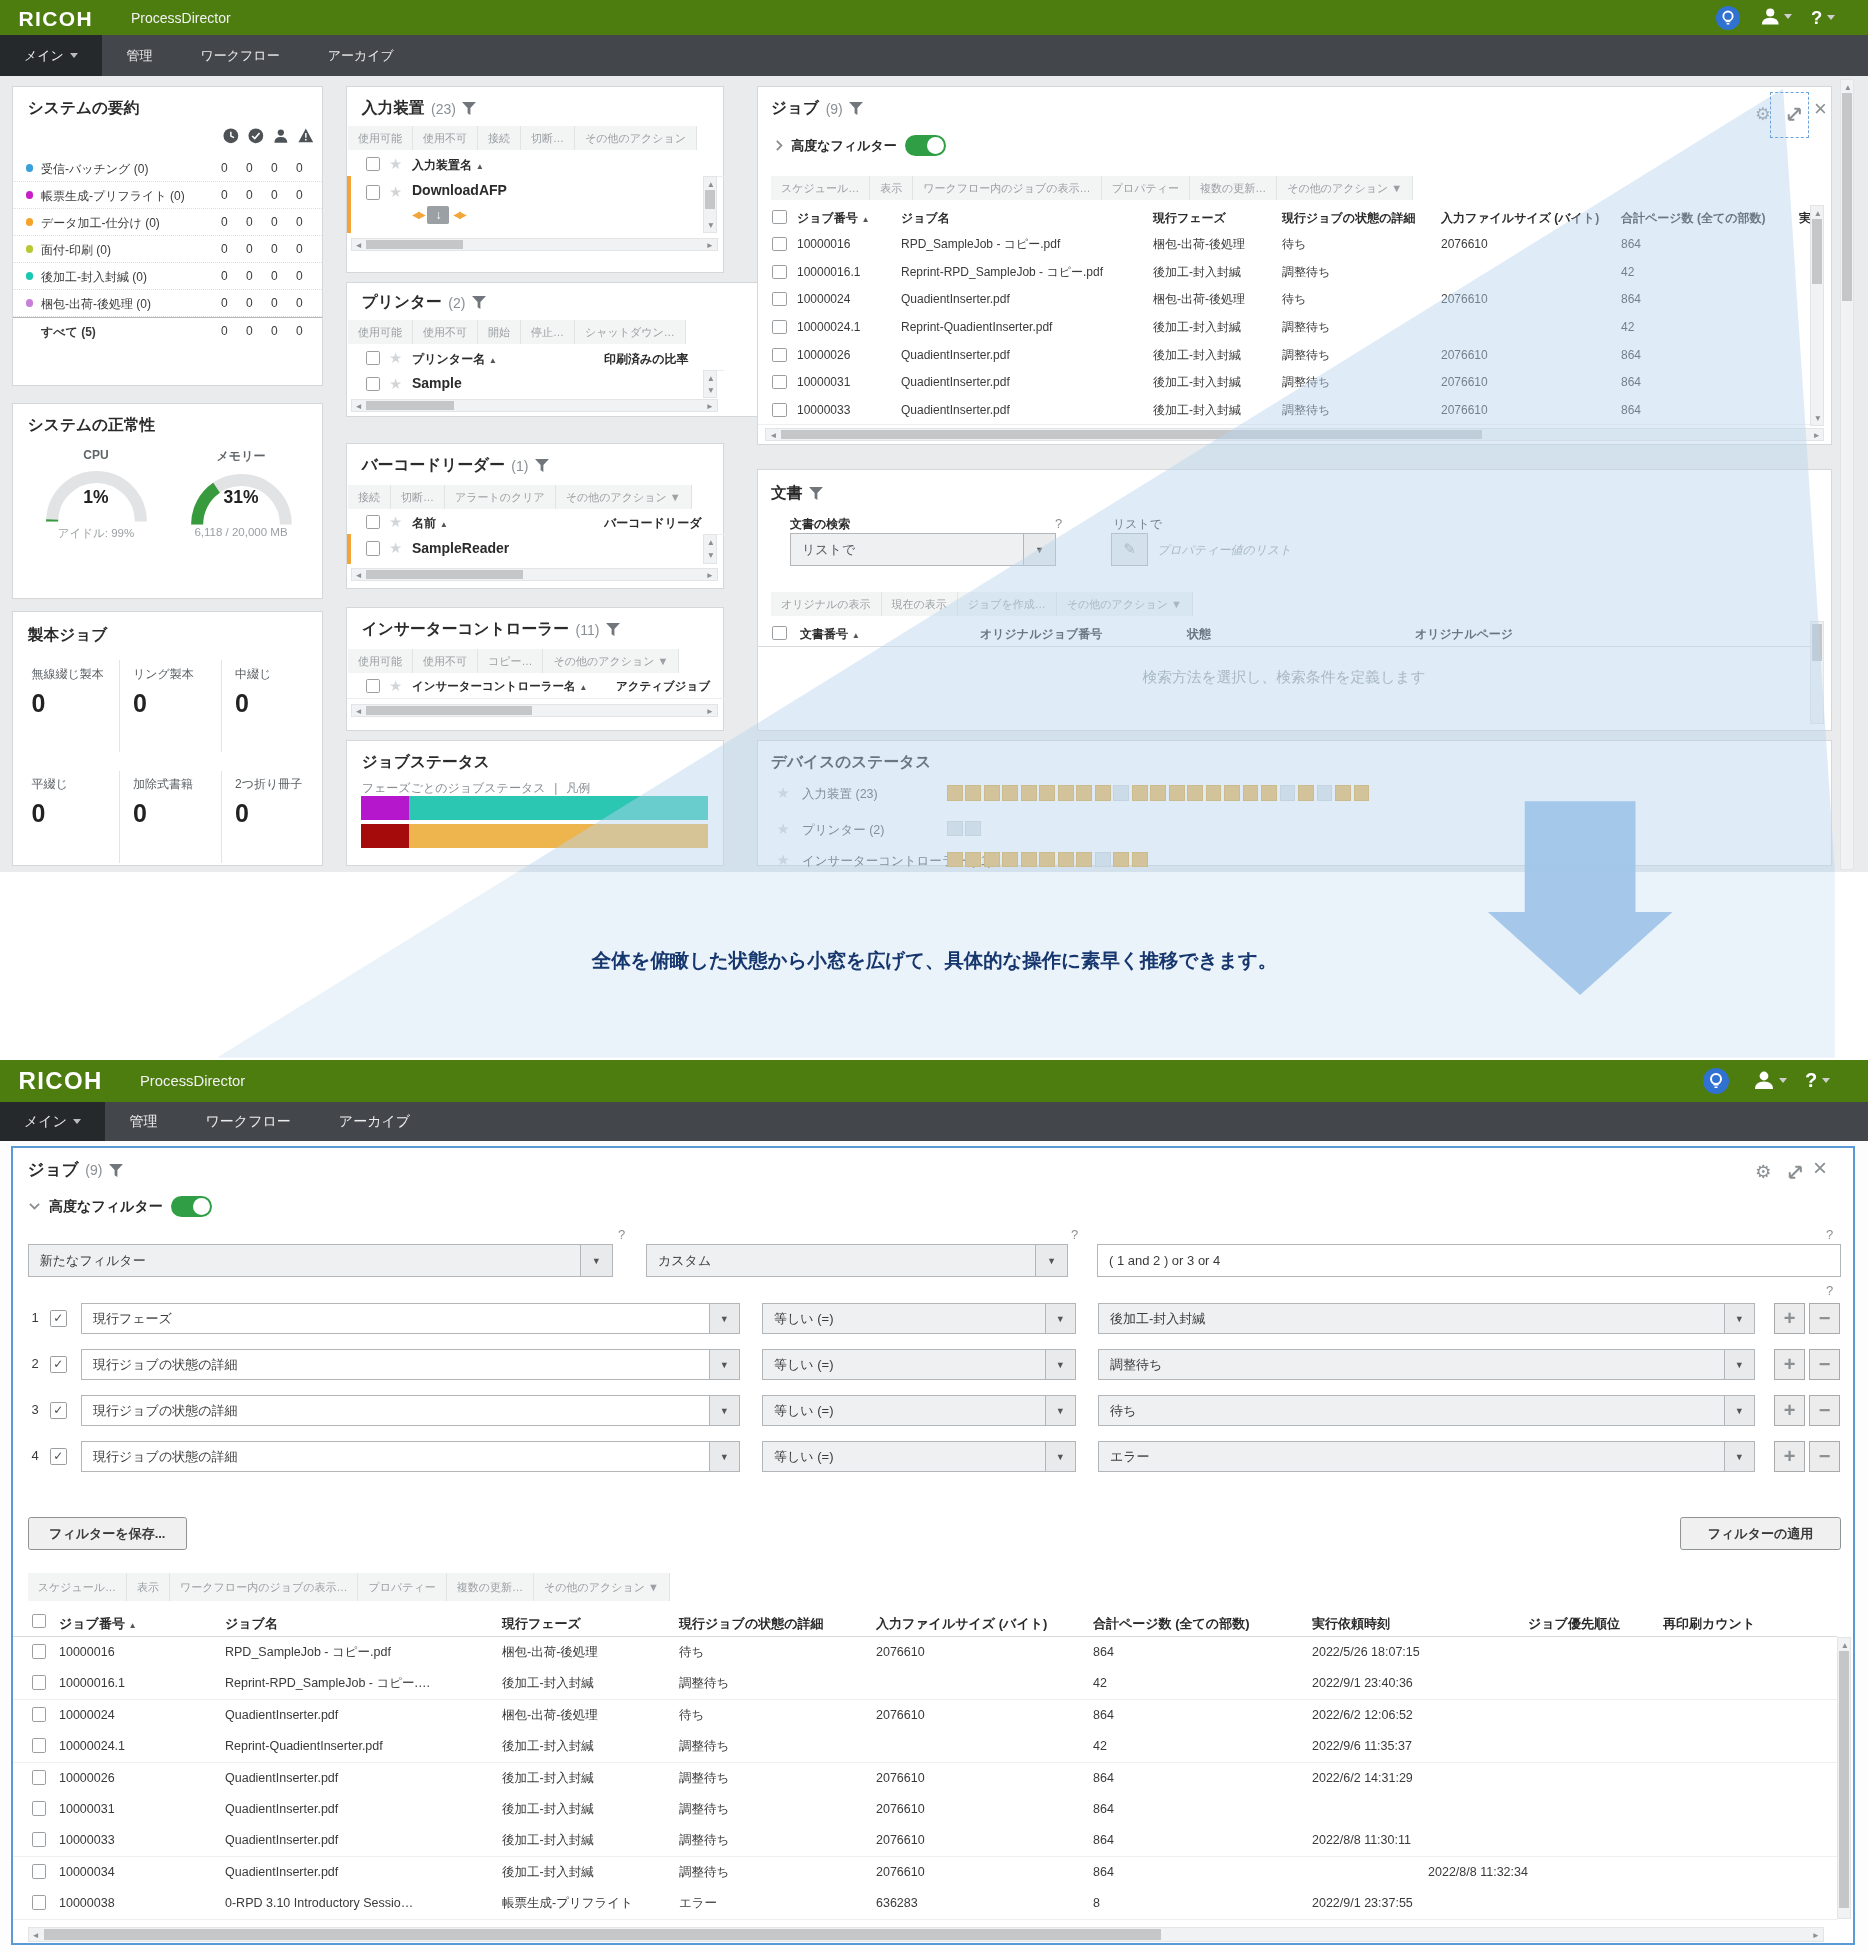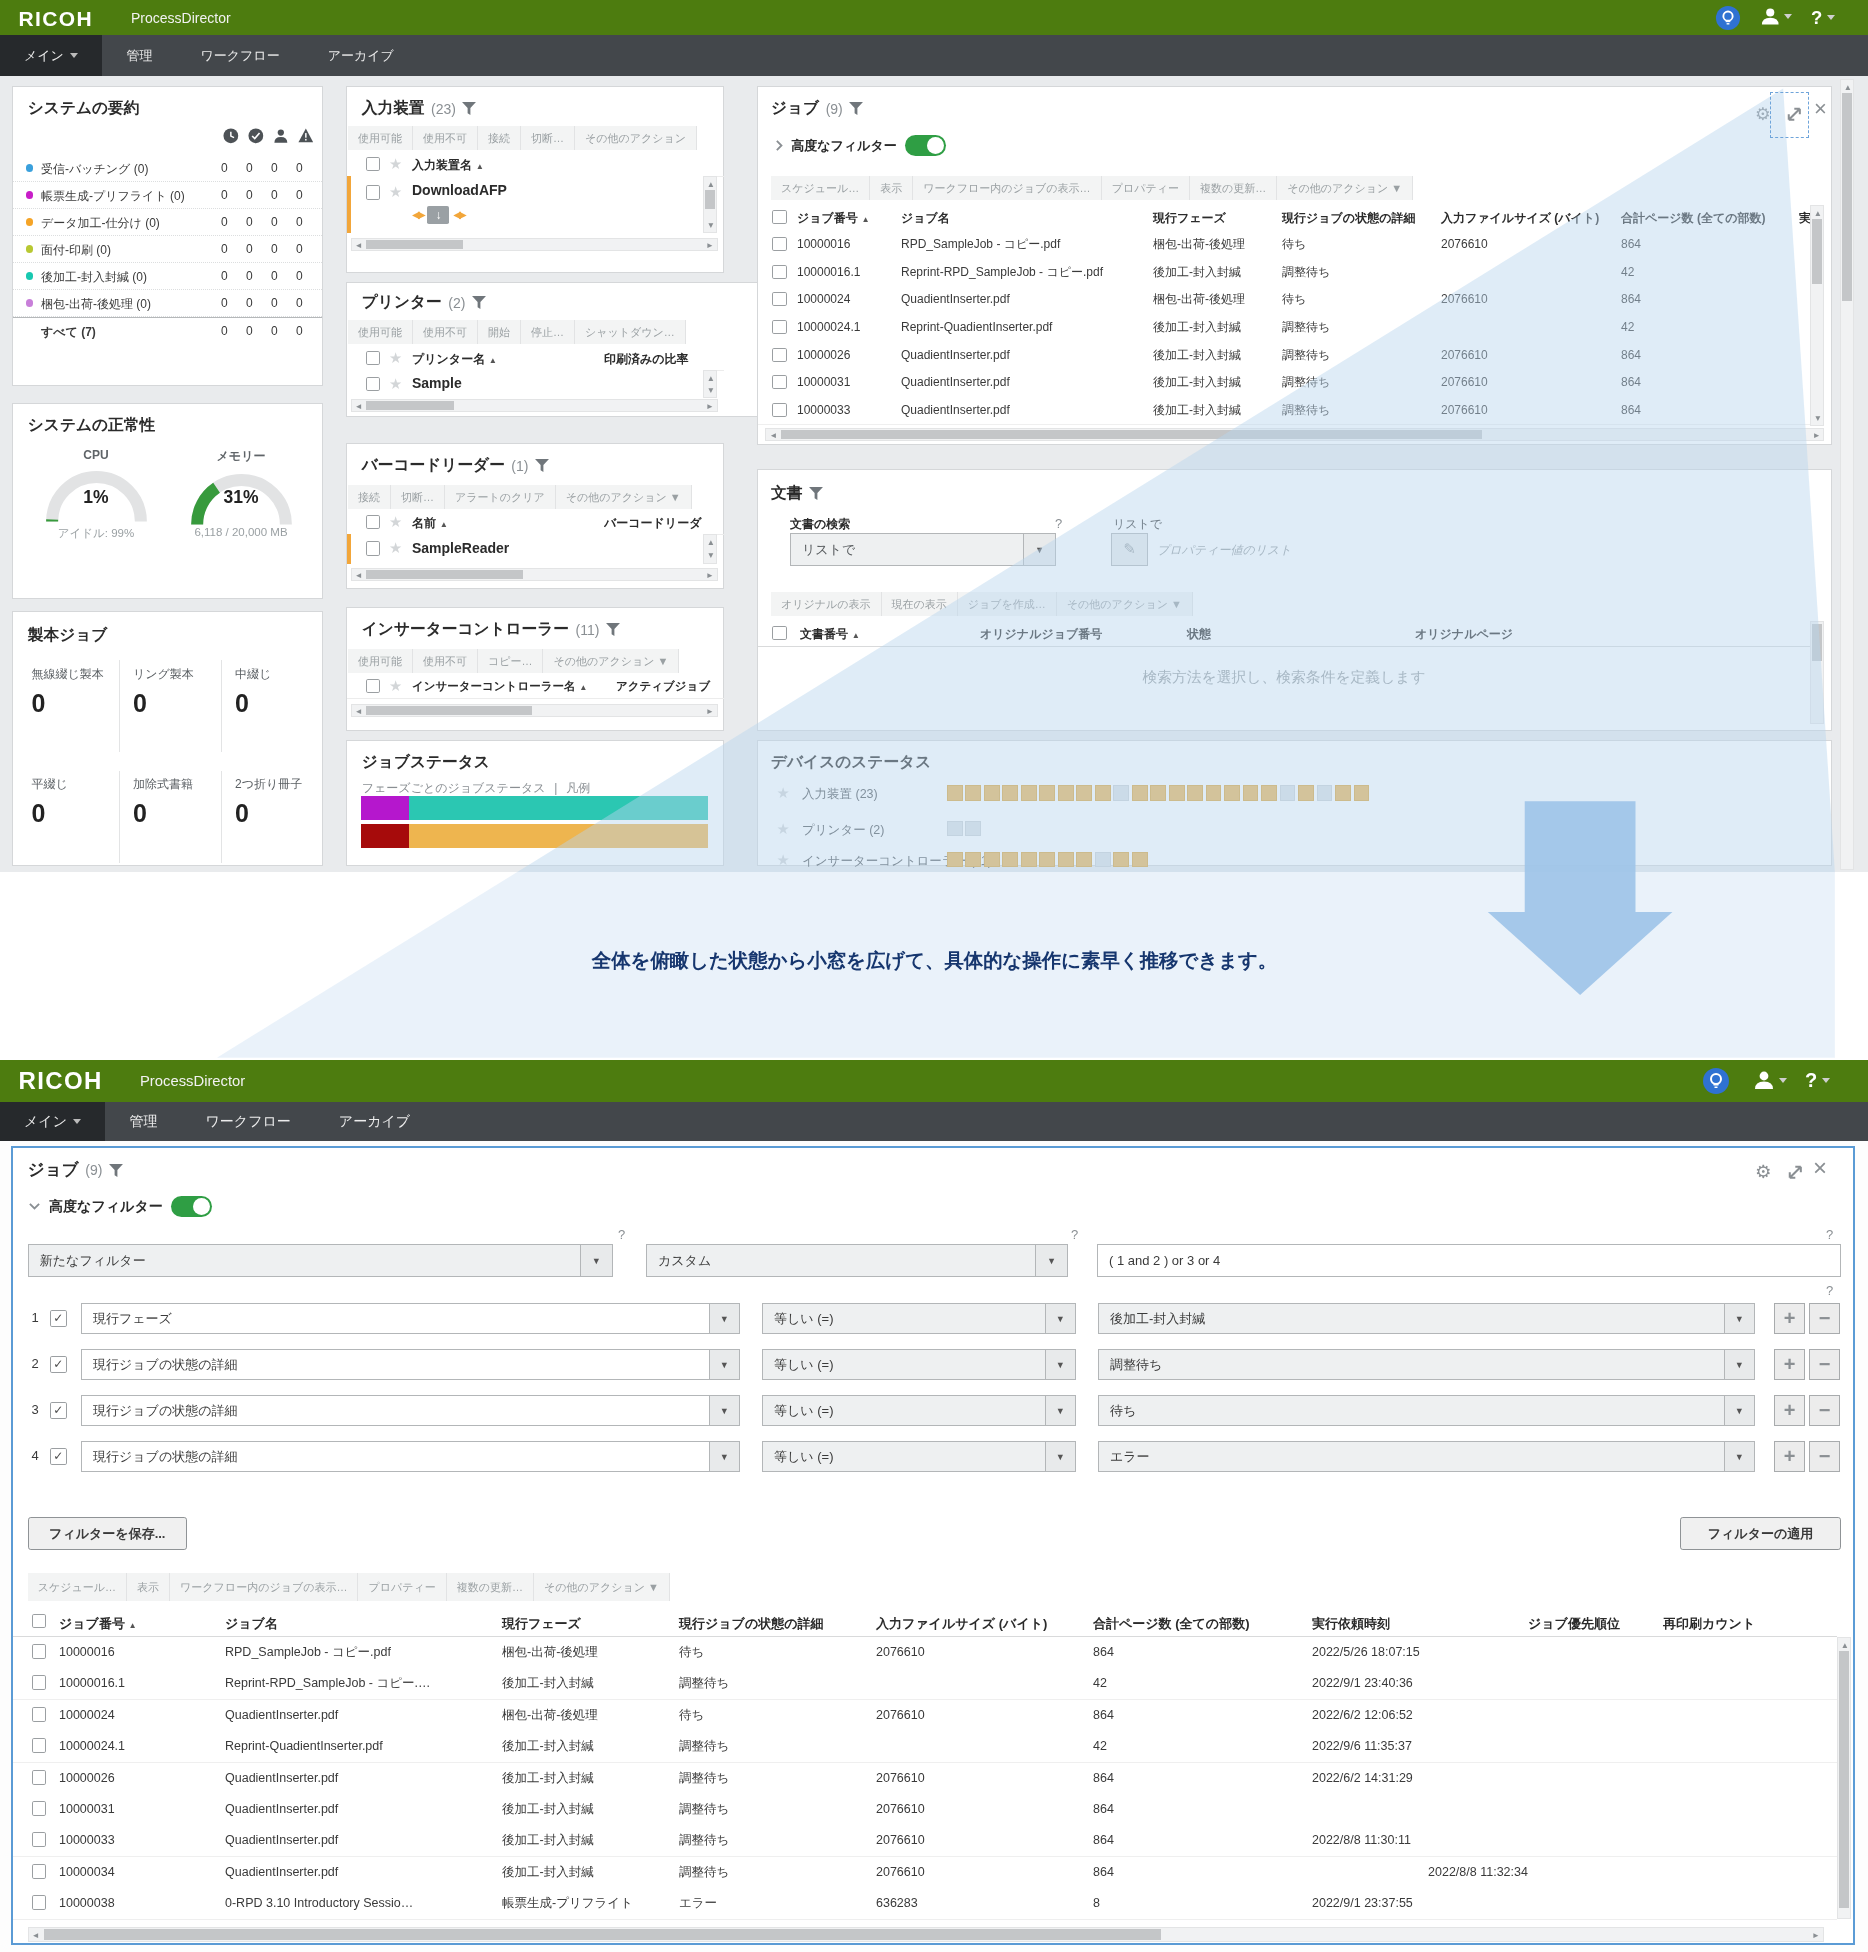--- a/index.html
+++ b/index.html
@@ -182,21 +182,21 @@
         </div>
         <div class="sumrow">
           <div class="dot" style="background: rgb(200, 127, 217);"></div>
           <div class="sumlabel">梱包-出荷-後処理 (0)</div>
           <div class="sumcount" style="left: 204px;">0</div>
           <div class="sumcount" style="left: 229px;">0</div>
           <div class="sumcount" style="left: 254px;">0</div>
           <div class="sumcount" style="left: 279px;">0</div>
         </div>
         <div class="sumrow total">
-          <div class="sumlabel">すべて (7)</div>
+          <div class="sumlabel">すべて (5)</div>
           <div class="sumcount" style="left: 204px;">0</div>
           <div class="sumcount" style="left: 229px;">0</div>
           <div class="sumcount" style="left: 254px;">0</div>
           <div class="sumcount" style="left: 279px;">0</div>
         </div>
       </div>
   </div>
 
   <div class="panel" style="left:12px;top:403px;width:311px;height:196px;">
     <div class="ptitle" style="left:14.8px;top:11px;">

